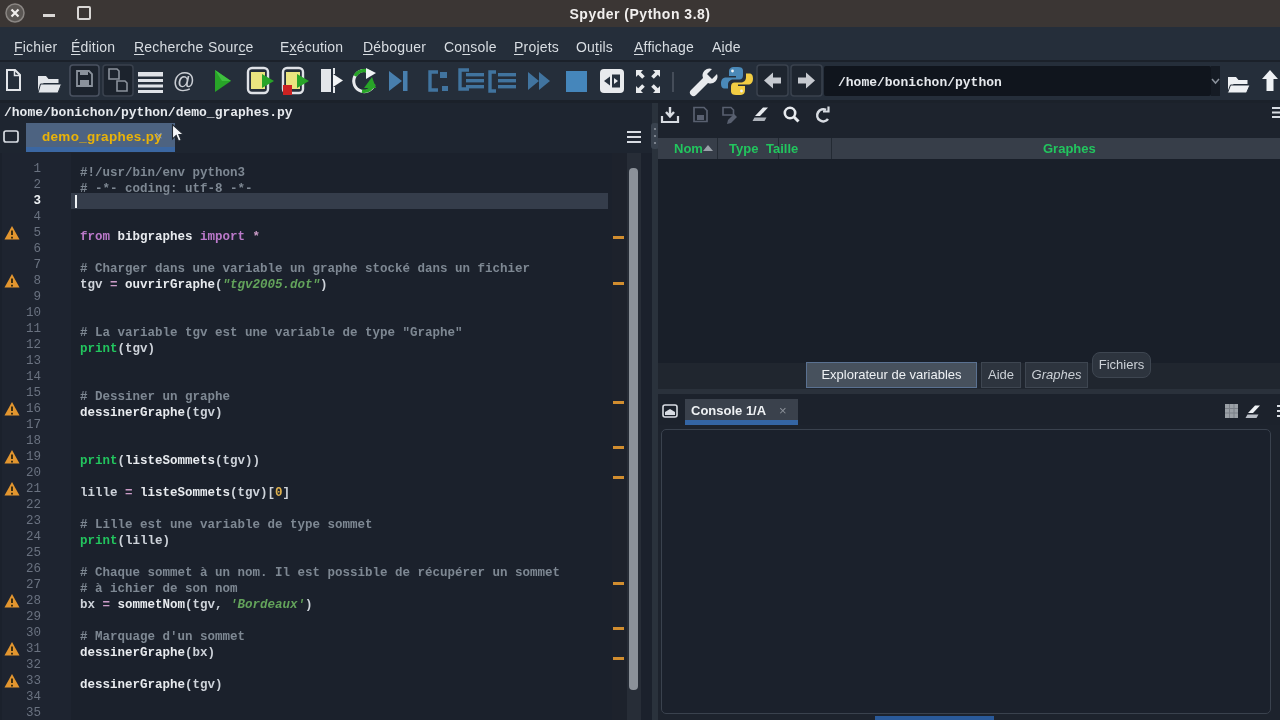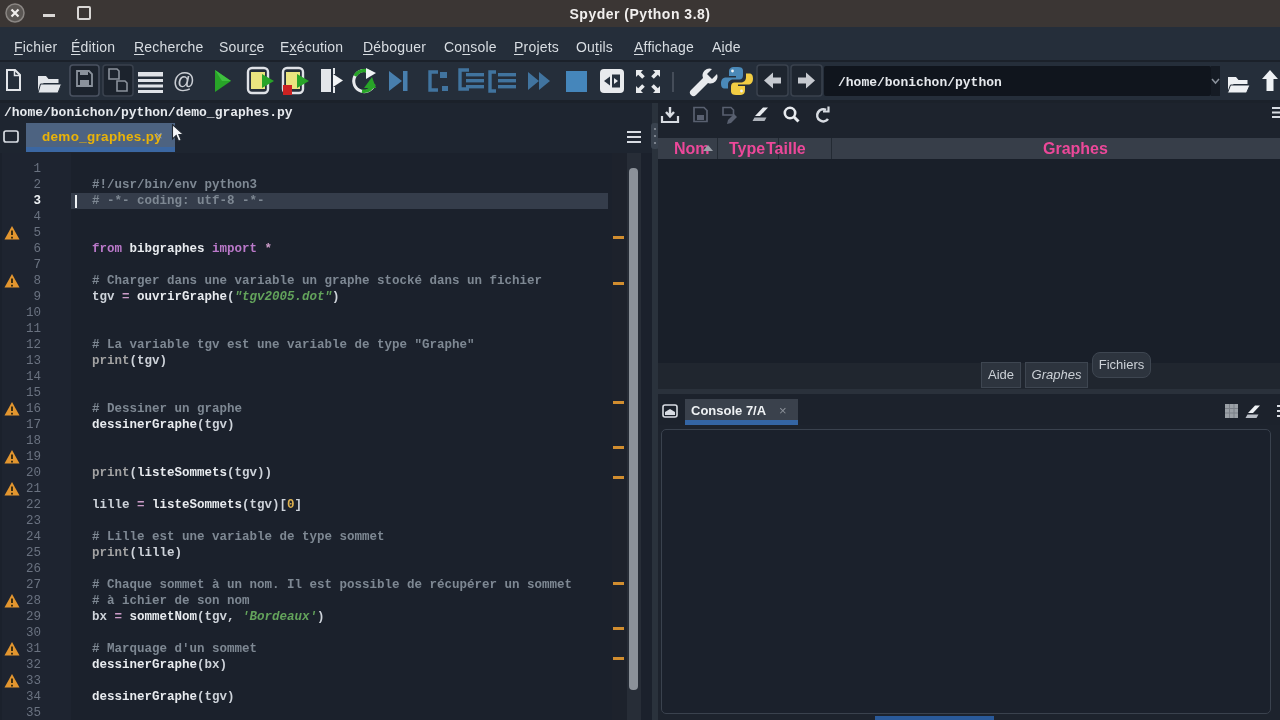--- a/index.html
+++ b/index.html
@@ -20,35 +20,35 @@
 #edmenu{left:625px;top:7px;}
 #codebg{left:0;top:153px;width:655px;height:567px;background:#1b212c;}
 #gutter{left:2px;top:153px;width:69px;height:567px;background:#1e2430;}
 #lnums{left:0px;top:161px;width:41px;height:560px;color:#6a7280;font-family:"Liberation Mono",monospace;font-size:12.5px;line-height:16px;text-align:right;white-space:pre;}
 #curline{left:71px;top:193px;width:537px;height:16px;background:#353d4b;}
 #caret{left:75px;top:195px;width:2px;height:13px;background:#eef1f4;}
 #code{left:76px;top:161px;width:534px;color:#ced3da;font-family:"Liberation Mono",monospace;font-size:12.5px;line-height:16px;white-space:pre;font-weight:bold;}
 #code .c{color:#7e8893;}
 #code .k{color:#bb79ca;}
 #code .f{color:#e8ebef;font-weight:bold;}
-#code .b{color:#a3a3a3;}
+#code .b{color:#22c55e;}
 #code .s{color:#63a35b;font-style:italic;}
 #code .n{color:#deb14f;}
 #code .o{color:#cc9cc8;}
 #flagzone{left:612px;top:153px;width:15px;height:567px;background:#1d222c;}
 #sbtrack{left:627px;top:153px;width:14px;height:567px;background:#272d37;}
 #sbthumb{left:629px;top:168px;width:9px;height:522px;background:#8b9199;border-radius:4px;}
 .flag{position:absolute;left:613px;width:11px;height:3px;background:#d18d2f;}
 
 #vsplit{left:652px;top:103px;width:6px;height:617px;background:#2a323c;}
 
 #vxpanel{left:658px;top:103px;width:622px;height:286px;background:#1d232d;}
 #vxhead{left:0px;top:35px;width:622px;height:21px;background:#373e49;}
 .vxsep{position:absolute;top:0;width:1px;height:21px;background:#232a33;}
-.vxh{position:absolute;top:0;height:21px;line-height:21px;color:#ec4899;font-size:16px;font-weight:bold;}
+.vxh{position:absolute;top:0;height:21px;line-height:21px;color:#22c55e;font-size:13px;font-weight:bold;}
 #vxbody{left:0px;top:56px;width:622px;height:204px;background:#191f29;}
 #vxtabs{left:0px;top:260px;width:622px;height:26px;background:#20262f;}
 .vtab{position:absolute;top:0px;height:24px;line-height:24px;font-size:13px;color:#ccd1d7;background:#2d343e;border:1px solid #3e4651;text-align:center;}
 .vtabsel{background:#47515d;border:1px solid #5a7191;color:#eef1f4;}
 
 #hsplit{left:658px;top:389px;width:622px;height:5px;background:#2a313b;}
 
 #conpanel{left:658px;top:394px;width:622px;height:326px;background:#1d232d;}
 #contabbar{left:0;top:0;width:622px;height:31px;background:#1c222c;}
 #contab{left:27px;top:5px;width:113px;height:26px;background:#3a414c;}
@@ -67,21 +67,21 @@
 <svg class="abs" style="left:5px;top:3px" width="20" height="20">
     <circle cx="10" cy="10" r="9" fill="#5a5653" stroke="#8a8683" stroke-width="1.5"></circle>
     <path d="M6.5 6.5 L13.5 13.5 M13.5 6.5 L6.5 13.5" stroke="#f0eeec" stroke-width="2.2"></path>
   </svg>
 <div class="abs" style="left:43px;top:14px;width:12px;height:2.5px;background:#d9d7d5"></div>
 <div class="abs" style="left:77px;top:6px;width:10px;height:10px;border:2px solid #d9d7d5;border-radius:2px"></div>
 <div class="abs" id="menubar">
 <span class="mi" style="left:14px"><u>F</u>ichier</span>
 <span class="mi" style="left:71px"><u>É</u>dition</span>
 <span class="mi" style="left:134px"><u>R</u>echerche</span>
-<span class="mi" style="left:219px">Sour<u>c</u>e</span>
+<span class="mi" style="left:208px">Sour<u>c</u>e</span>
 <span class="mi" style="left:280px">E<u>x</u>écution</span>
 <span class="mi" style="left:363px"><u>D</u>éboguer</span>
 <span class="mi" style="left:444px">Co<u>n</u>sole</span>
 <span class="mi" style="left:514px"><u>P</u>rojets</span>
 <span class="mi" style="left:576px">Ou<u>t</u>ils</span>
 <span class="mi" style="left:634px"><u>A</u>ffichage</span>
 <span class="mi" style="left:712px">A<u>i</u>de</span>
 </div>
 <div class="abs" id="toolbar"></div>
 <svg class="abs" style="left:0;top:60px" width="1280" height="40">
@@ -233,21 +233,21 @@
 27
 28
 29
 30
 31
 32
 33
 34
 35</div>
 <div class="abs" id="caret"></div>
-<pre class="abs" id="code" style="margin:16px"><span class="c">#!/usr/bin/env python3</span>
+<pre class="abs" id="code" style="margin:4px"><span class="c">#!/usr/bin/env python3</span>
 <span class="c"># -*- coding: utf-8 -*-</span>
 
 
 <span class="k">from</span> <span class="f">bibgraphes</span> <span class="k">import</span> <span class="o">*</span>
 
 <span class="c"># Charger dans une variable un graphe stocké dans un fichier</span>
 tgv <span class="o">=</span> <span class="f">ouvrirGraphe</span>(<span class="s">"tgv2005.dot"</span>)
 
 
 <span class="c"># La variable tgv est une variable de type "Graphe"</span>
@@ -342,32 +342,33 @@
 <div class="vxsep" style="left:173px;top:35px"></div>
 <span class="vxh" style="left:16px;top:35px">Nom</span>
 <span class="vxh" style="left:71px;top:35px">Type</span>
 <span class="vxh" style="left:108px;top:35px">Taille</span>
 <span class="vxh" style="left:385px;top:35px">Graphes</span>
 <svg class="abs" style="left:44px;top:41px" width="12" height="8">
       <path d="M6 1 L11 7 L1 7 Z" fill="#9aa0a8"></path>
     </svg>
 <div class="abs" id="vxbody"></div>
 <div class="abs" id="vxtabs"></div>
+<div class="vtab vtabsel" style="left:148px;top:259px;width:169px;">Explorateur de variables</div>
 <div class="vtab" style="left:323px;top:259px;width:38px;">Aide</div>
 <div class="vtab" style="left:367px;top:259px;width:61px;font-style:italic;">Graphes</div>
 <div class="vtab" style="left:434px;top:249px;width:57px;border-radius:8px;">Fichiers</div>
 </div>
 
 <div class="abs" id="hsplit"></div>
 
 <div class="abs" id="conpanel">
 <div class="abs" id="contabbar"></div>
 <div class="abs" id="contab"></div>
 <div class="abs" id="contabu"></div>
-<span class="abs" id="contabtext">Console 7/A</span>
+<span class="abs" id="contabtext">Console 1/A</span>
 <span class="abs" id="contabx">×</span>
 <svg class="abs" style="left:4px;top:10px" width="17" height="15">
       <rect x="1" y="1" width="14" height="12" rx="2" fill="none" stroke="#d8dce2" stroke-width="1.6"></rect>
       <path d="M3 8 L8 5 L13 8 L13 11 L3 11 Z" fill="#d8dce2"></path>
     </svg>
 <svg class="abs" style="left:566px;top:9px" width="56" height="17">
  <rect x="1" y="1" width="13" height="14" fill="#9aa0a6"></rect>
  <path d="M1 5.5 h13 M1 10 h13 M5.5 1 v14 M10 1 v14" stroke="#7b8088" stroke-width="1"></path>
  <path d="M24 10 l7 -7.5 h5 l-7 7.5 z" fill="#eef1f4"></path>
  <path d="M23.5 11.5 h11 l-2 3.5 h-11 z" fill="#b9bec6"></path>

